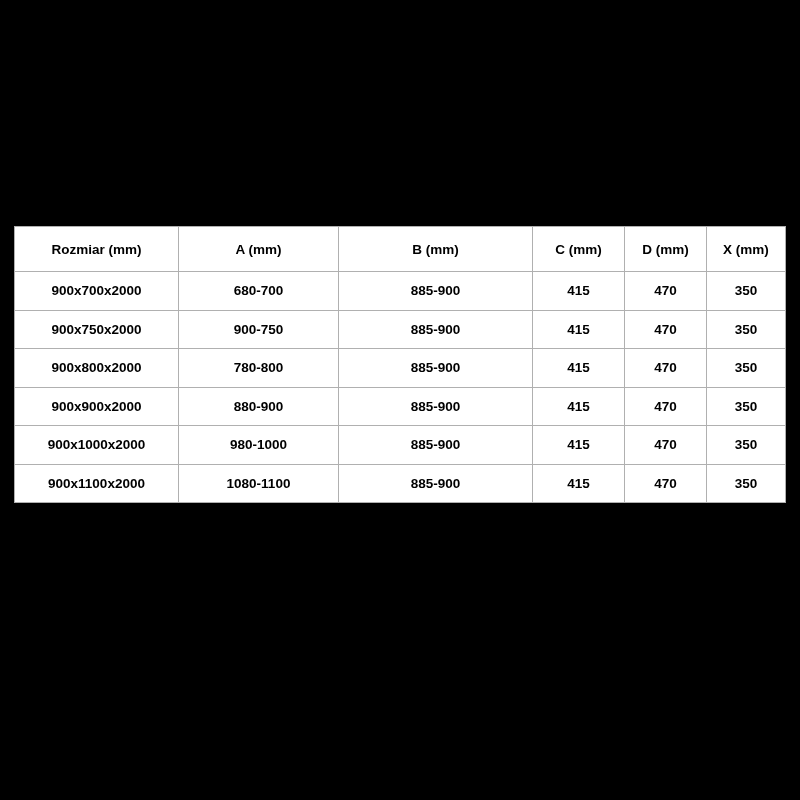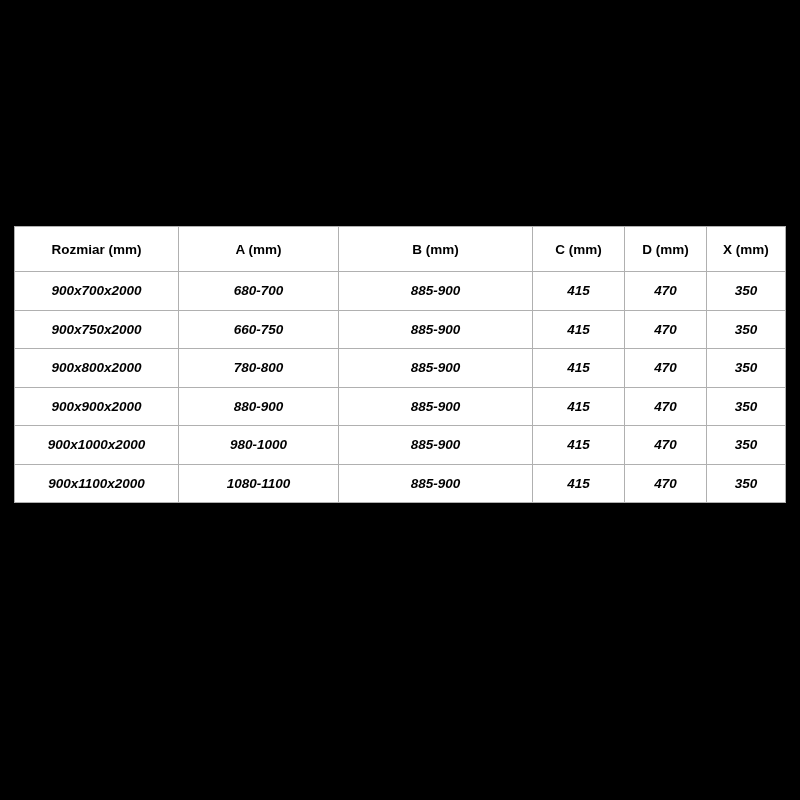--- a/index.html
+++ b/index.html
@@ -45,21 +45,20 @@
     overflow: hidden;
   }
   table.spec thead th {
     font-weight: bold;
     font-size: 13.5px;
     height: 44px;
     text-align: center;
   }
   table.spec tbody td {
     font-weight: bold;
-    font-style: italic;
   }
   
   table.spec thead th.col-size,
   table.spec tbody td.col-size {
     text-align: center;
   }
   col.c0 { width: 164px; }
   col.c1 { width: 160px; }
   col.c2 { width: 194px; }
   col.c3 { width: 92px; }
@@ -94,21 +93,21 @@
         <tr>
           <td class="col-size">900x700x2000</td>
           <td>680-700</td>
           <td>885-900</td>
           <td>415</td>
           <td>470</td>
           <td>350</td>
         </tr>
         <tr>
           <td class="col-size">900x750x2000</td>
-          <td>660-750</td>
+          <td>900-750</td>
           <td>885-900</td>
           <td>415</td>
           <td>470</td>
           <td>350</td>
         </tr>
         <tr>
           <td class="col-size">900x800x2000</td>
           <td>780-800</td>
           <td>885-900</td>
           <td>415</td>

